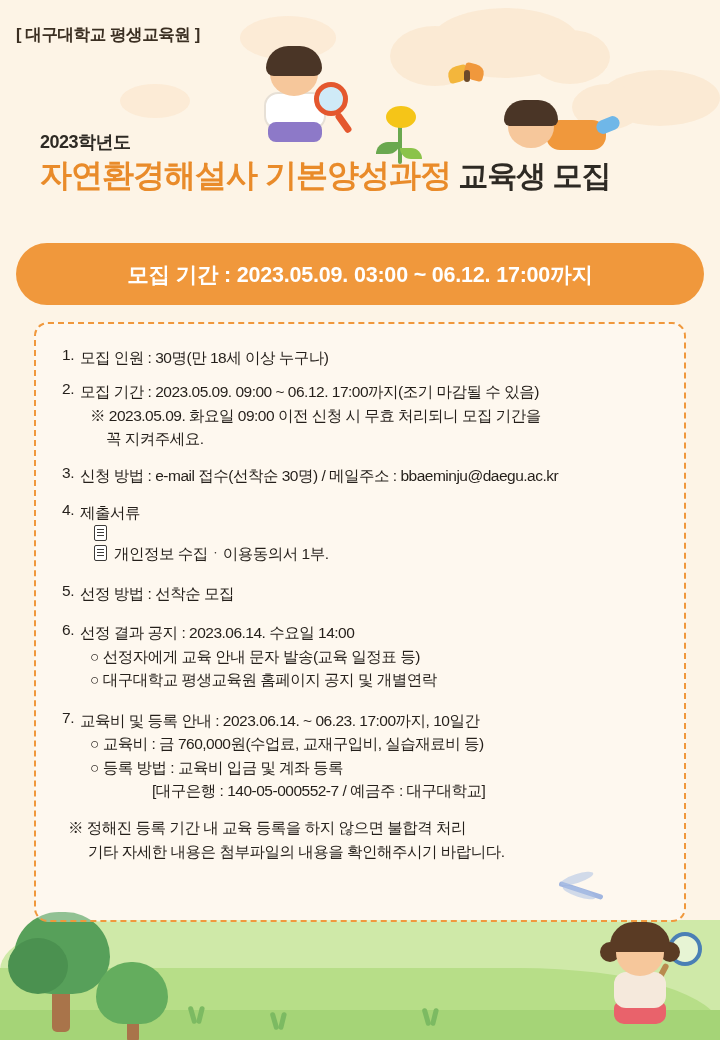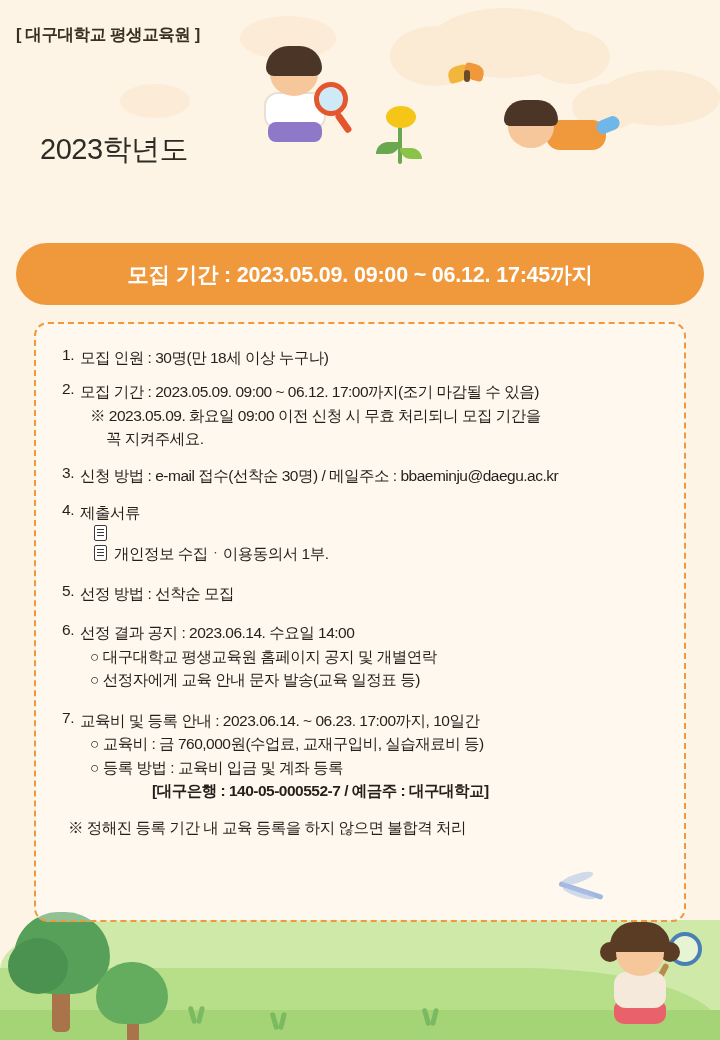--- a/index.html
+++ b/index.html
@@ -54,21 +54,21 @@
   .org-tag {
     position: absolute; left: 16px; top: 24px;
     font-size: 16.5px; font-weight: bold; color: #3b2f22;
     letter-spacing: -0.4px;
     z-index: 6;
   }
 
   
   .title-wrap { position: absolute; left: 40px; top: 130px; z-index: 6; }
   .year-title {
-    font-size: 29px; font-weight: normal; color: #2e2a24;
+    font-size: 18px; font-weight: bold; color: #2e2a24;
     letter-spacing: -0.5px; 
   }
   .main-title {
     font-size: 30px; font-weight: bold; color: #2e2a24;
     letter-spacing: -1px; white-space: nowrap;
   }
   .main-title .accent { color: #e98b2a; font-size: 32px; }
 
   
   .period-bar {
@@ -97,21 +97,21 @@
   .doc-line { display: flex; align-items: center; gap: 7px; padding-left: 14px; line-height: 1.65; }
   .doc-ico {
     display: inline-block; width: 13px; height: 16px;
     border: 1.6px solid #3c3a38; border-radius: 2px;
     position: relative; background: #fff; flex: 0 0 13px;
   }
   .doc-ico::before {
     content:""; position:absolute; left: 2px; right: 2px; top: 3px; height: 1px;
     background: #3c3a38; box-shadow: 0 3px 0 #3c3a38, 0 6px 0 #3c3a38;
   }
-  .bank-line { padding-left: 72px; line-height: 1.6; font-weight: bold; }
+  .bank-line { padding-left: 72px; line-height: 1.6; }
   .note { font-size: 15.5px; color: #241f1a; letter-spacing: -0.5px; line-height: 1.55; padding-left: 14px; margin-top: 12px; }
   .note .nsub { padding-left: 20px; display: block; }
 
   
   .deco { position: absolute; z-index: 5; }
 
   
   .boy { left: 252px; top: 52px; width: 110px; height: 92px; }
   .boy .head { position:absolute; left: 18px; top: 0; width: 48px; height: 44px; background: #f6c79b; border-radius: 50%; }
   .boy .hair { position:absolute; left: 14px; top: -6px; width: 56px; height: 30px; background: #4a3526; border-radius: 28px 28px 10px 10px; }
@@ -211,23 +211,27 @@
   </div>
   <div class="deco boy2">
     <div class="body"></div>
       <div class="leg"></div>
     <div class="head"></div>
       <div class="hair"></div>
   </div>
 
   <div class="title-wrap">
     <div class="year-title">2023학년도</div>
-  </div>
-
-  <div class="period-bar">모집 기간 : 2023.05.09. 09:00 ~ 06.12. 17:45까지</div>
+    <div class="main-title">
+      <span class="accent">자연환경해설사 기본양성과정</span>
+      <span>교육생 모집</span>
+    </div>
+  </div>
+
+  <div class="period-bar">모집 기간 : 2023.05.09. 03:00 ~ 06.12. 17:00까지</div>
 
   <div class="info-box">
 
     <div class="item">
       <div class="num">1.</div>
       <div class="body">
         <div>모집 인원 : 30명(만 18세 이상 누구나)</div>
       </div>
     </div>
 
@@ -265,37 +269,38 @@
       <div class="num">5.</div>
       <div class="body">
         <div>선정 방법 : 선착순 모집</div>
       </div>
     </div>
 
     <div class="item" style="margin-top:16px;">
       <div class="num">6.</div>
       <div class="body">
         <div>선정 결과 공지 : 2023.06.14. 수요일 14:00</div>
+        <div class="sub">○ 선정자에게 교육 안내 문자 발송(교육 일정표 등)</div>
         <div class="sub">○ 대구대학교 평생교육원 홈페이지 공지 및 개별연락</div>
-        <div class="sub">○ 선정자에게 교육 안내 문자 발송(교육 일정표 등)</div>
       </div>
     </div>
 
     <div class="item" style="margin-top:18px;">
       <div class="num">7.</div>
       <div class="body">
         <div>교육비 및 등록 안내 : 2023.06.14. ~ 06.23. 17:00까지, 10일간</div>
         <div class="sub">○ 교육비 : 금 760,000원(수업료, 교재구입비, 실습재료비 등)</div>
         <div class="sub">○ 등록 방법 : 교육비 입금 및 계좌 등록</div>
         <div class="bank-line">[대구은행 : 140-05-000552-7 / 예금주 : 대구대학교]</div>
       </div>
     </div>
 
     <div class="note">
       <span>※ 정해진 등록 기간 내 교육 등록을 하지 않으면 불합격 처리</span>
+      <span class="nsub">기타 자세한 내용은 첨부파일의 내용을 확인해주시기 바랍니다.</span>
     </div>
   </div>
 
   <div class="deco tree">
     <div class="trunk"></div>
       <div class="crown"></div>
       <div class="crown2"></div>
   </div>
   <div class="deco bush">
     <div class="t"></div>

